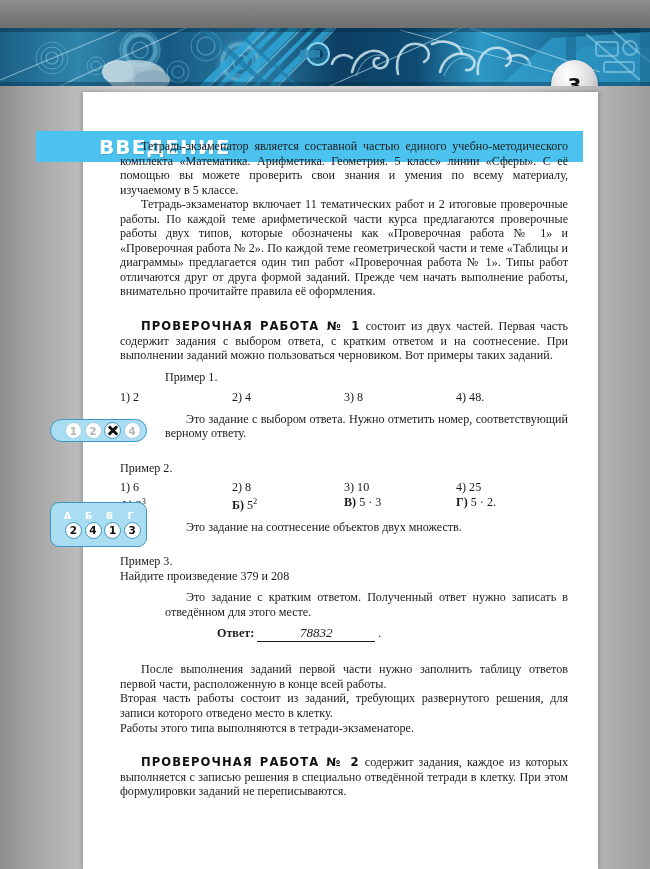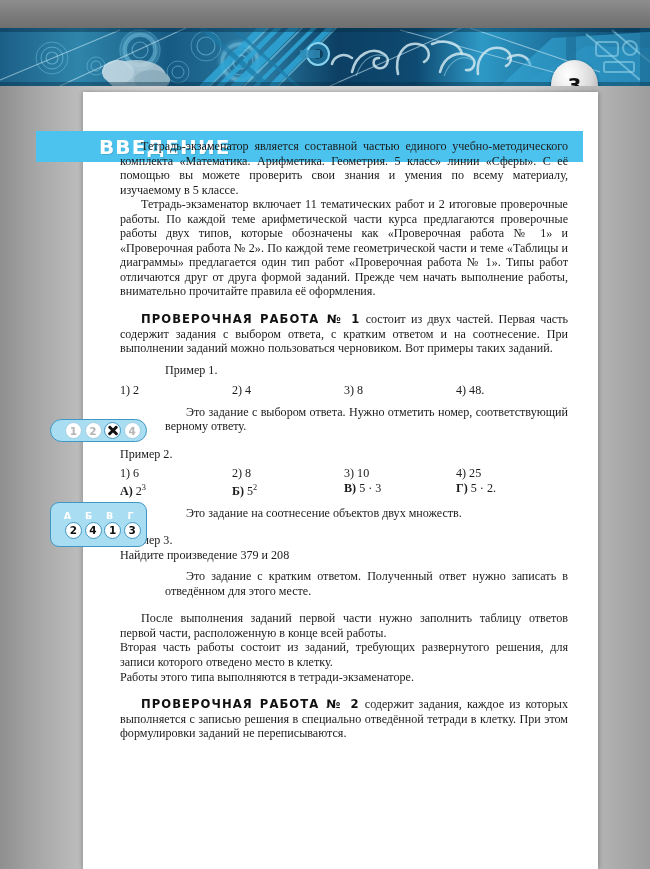--- a/index.html
+++ b/index.html
@@ -98,21 +98,21 @@
   p.body {
     margin: 0;
     font-size: 12.1px;
     line-height: 14.55px;
     color: #1b1b1b;
     text-align: justify;
     text-indent: 21px;
     font-family: "Liberation Serif", serif;
   }
   p.body.noind { text-indent: 0; }
-  p.gap { margin-top: 13px; }
+  p.gap { margin-top: 20px; }
   p.gap-sm { margin-top: 7px; margin-left: 45px; }
 
   .worktitle {
     font-family: "DejaVu Sans", sans-serif;
     font-weight: bold;
     font-size: 11.6px;
     letter-spacing: 1.05px;
     color: #111;
   }
 
@@ -396,20 +396,23 @@
       <span>5 · 2.</span>
     </div>
   </div>
 
   <p class="body gap-sm">Это задание на соотнесение объектов двух множеств.</p>
 
   <p class="body noind gap">Пример 3.</p>
   <p class="body noind">Найдите произведение 379 и 208</p>
   <p class="body gap-sm">Это задание с кратким ответом. Полученный ответ нужно записать в отведённом для этого месте.</p>
 
+  <div class="answer-line">
+    <span class="lbl">Ответ:</span><span class="blank">78832</span><span>.</span>
+  </div>
 
   <p class="body gap">После выполнения заданий первой части нужно заполнить таблицу ответов первой части, расположенную в конце всей работы.</p>
   <p class="body noind">Вторая часть работы состоит из заданий, требующих развернутого решения, для записи которого отведено место в клетку.</p>
   <p class="body noind">Работы этого типа выполняются в тетради-экзаменаторе.</p>
 
   <p class="body gap"><span class="worktitle">ПРОВЕРОЧНАЯ РАБОТА № 2</span><span> содержит задания, каждое из которых выполняется с записью решения в специально отведённой тетради в клетку. При этом формулировки заданий не переписываются.</span></p>
 </div>
 
 <div class="widget" id="widget-choice">
   <span class="bubble faint">1</span>

